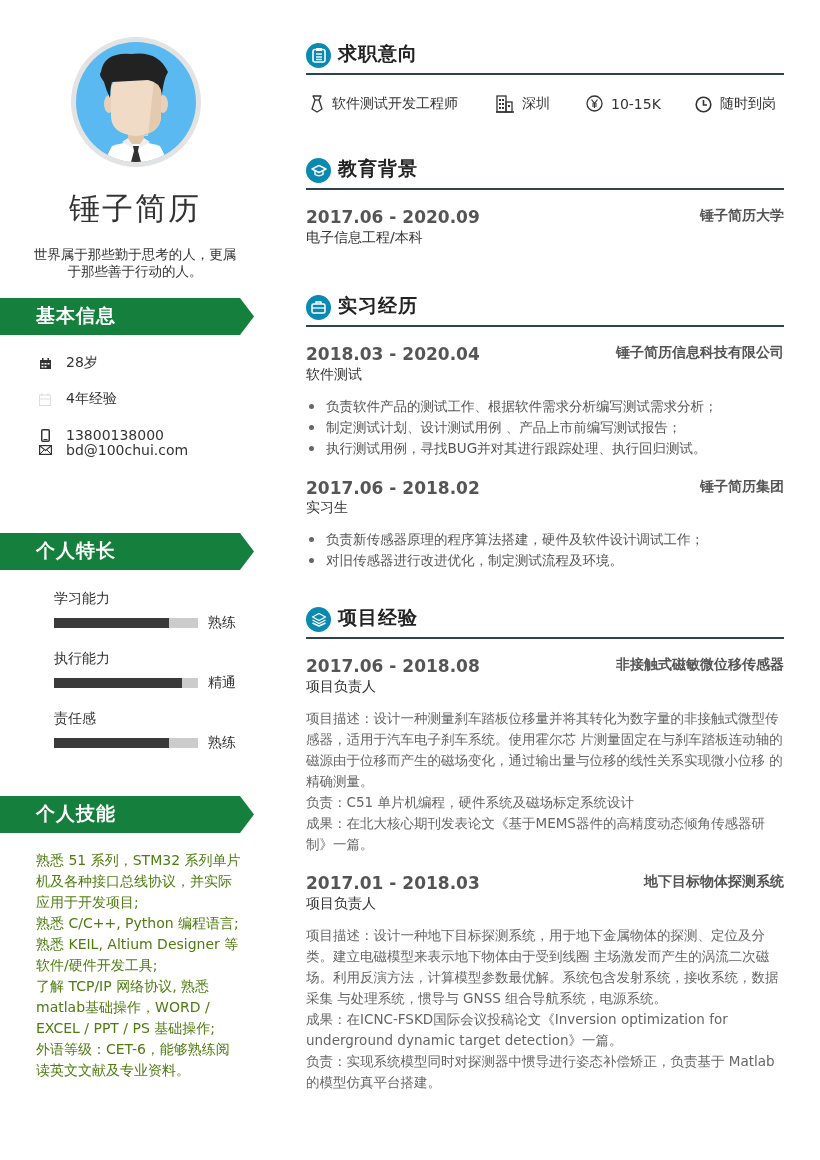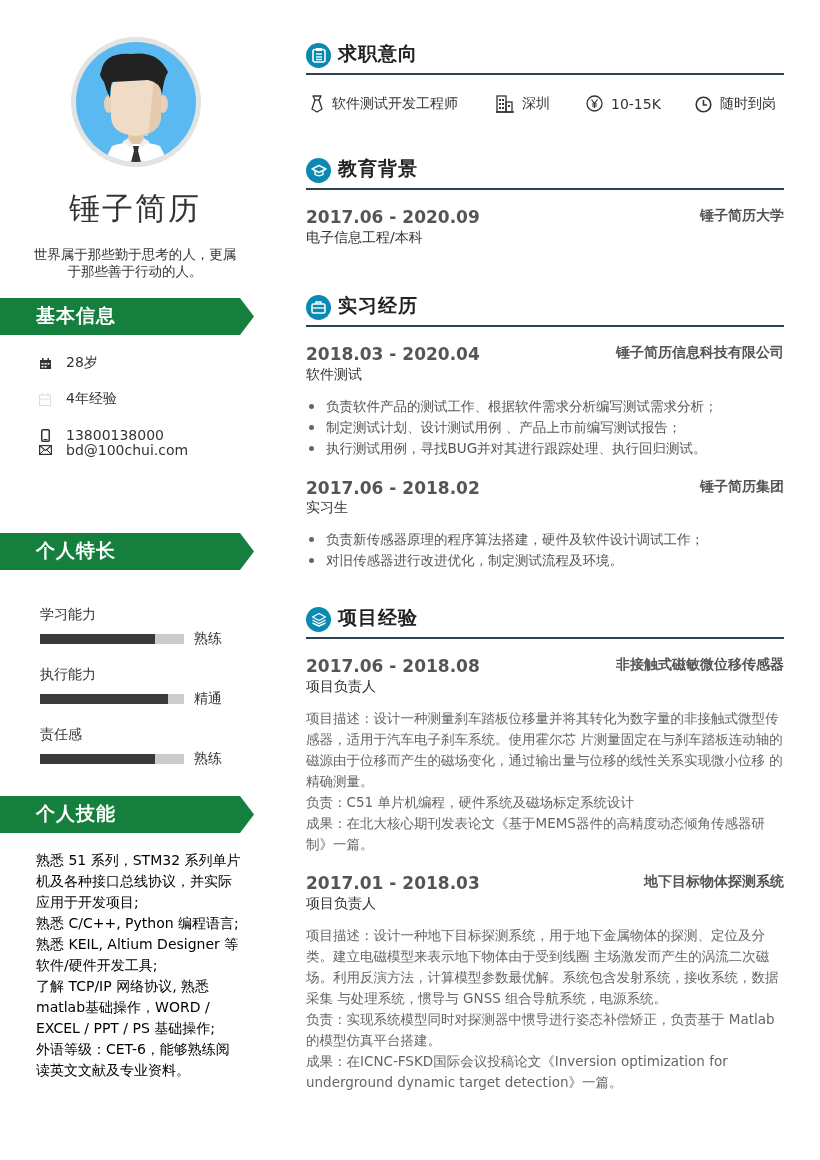--- a/index.html
+++ b/index.html
@@ -40,30 +40,30 @@
   }
   .banner span {
     position: absolute; left: 36px; top: 5px; font-size: 19px; font-weight: bold;
     color: #fff; letter-spacing: 1px;
   }
 
   .info-item { position: absolute; left: 37px; height: 20px; display: flex; align-items: center; }
   .info-item .ico { width: 16px; height: 16px; display: flex; align-items: center; justify-content: center; margin-right: 13px; }
   .info-item .txt { font-size: 14px; color: #333; }
 
-  .skill { position: absolute; left: 40px; width: 200px; margin-top: 16px; }
+  .skill { position: absolute; left: 54px; width: 200px; }
   .skill .label { font-size: 14px; color: #333; height: 20px; line-height: 20px; }
   .skill .barrow { display: flex; align-items: center; margin-top: 6px; }
   .skill .track { width: 144px; height: 10px; background: #cccccc; position: relative; }
   .skill .fill { position: absolute; left: 0; top: 0; height: 10px; background: #3a3a3a; }
   .skill .lvl { font-size: 14px; margin-left: 10px; color: #333; }
 
   .skills-text {
     position: absolute; left: 36px; top: 850px; width: 205px;
-    font-size: 14px; line-height: 21px; color: #000000; white-space: pre-line;
+    font-size: 14px; line-height: 21px; color: #4d7c0f; white-space: pre-line;
   }
 
   
   .main { position: absolute; left: 306px; top: 0; width: 478px; }
   .sec-head { position: absolute; left: 0; width: 478px; height: 34px; }
   .sec-head .circle {
     position: absolute; left: 0; top: 3px; width: 25px; height: 25px; border-radius: 50%;
     background: #0a89b1; display: flex; align-items: center; justify-content: center;
   }
   .sec-head .title {
@@ -343,16 +343,16 @@
     <p>成果：在北大核心期刊发表论文《基于MEMS器件的高精度动态倾角传感器研制》一篇。</p>
   </div>
 
   <div class="entry-head" style="top:873px;">
     <span class="date">2017.01 - 2018.03</span>
     <span class="org">地下目标物体探测系统</span>
   </div>
   <div class="role" style="top:895px;">项目负责人</div>
   <div class="para" style="top:925px;">
     <p>项目描述：设计一种地下目标探测系统，用于地下金属物体的探测、定位及分类。建立电磁模型来表示地下物体由于受到线圈 主场激发而产生的涡流二次磁场。利用反演方法，计算模型参数最优解。系统包含发射系统，接收系统，数据采集 与处理系统，惯导与 GNSS 组合导航系统，电源系统。</p>
+    <p>成果：在ICNC-FSKD国际会议投稿论文《Inversion optimization for underground dynamic target detection》一篇。</p>
     <p>负责：实现系统模型同时对探测器中惯导进行姿态补偿矫正，负责基于 Matlab的模型仿真平台搭建。</p>
-    <p>成果：在ICNC-FSKD国际会议投稿论文《Inversion optimization for underground dynamic target detection》一篇。</p>
   </div>
 </div>
 
 </body></html>

